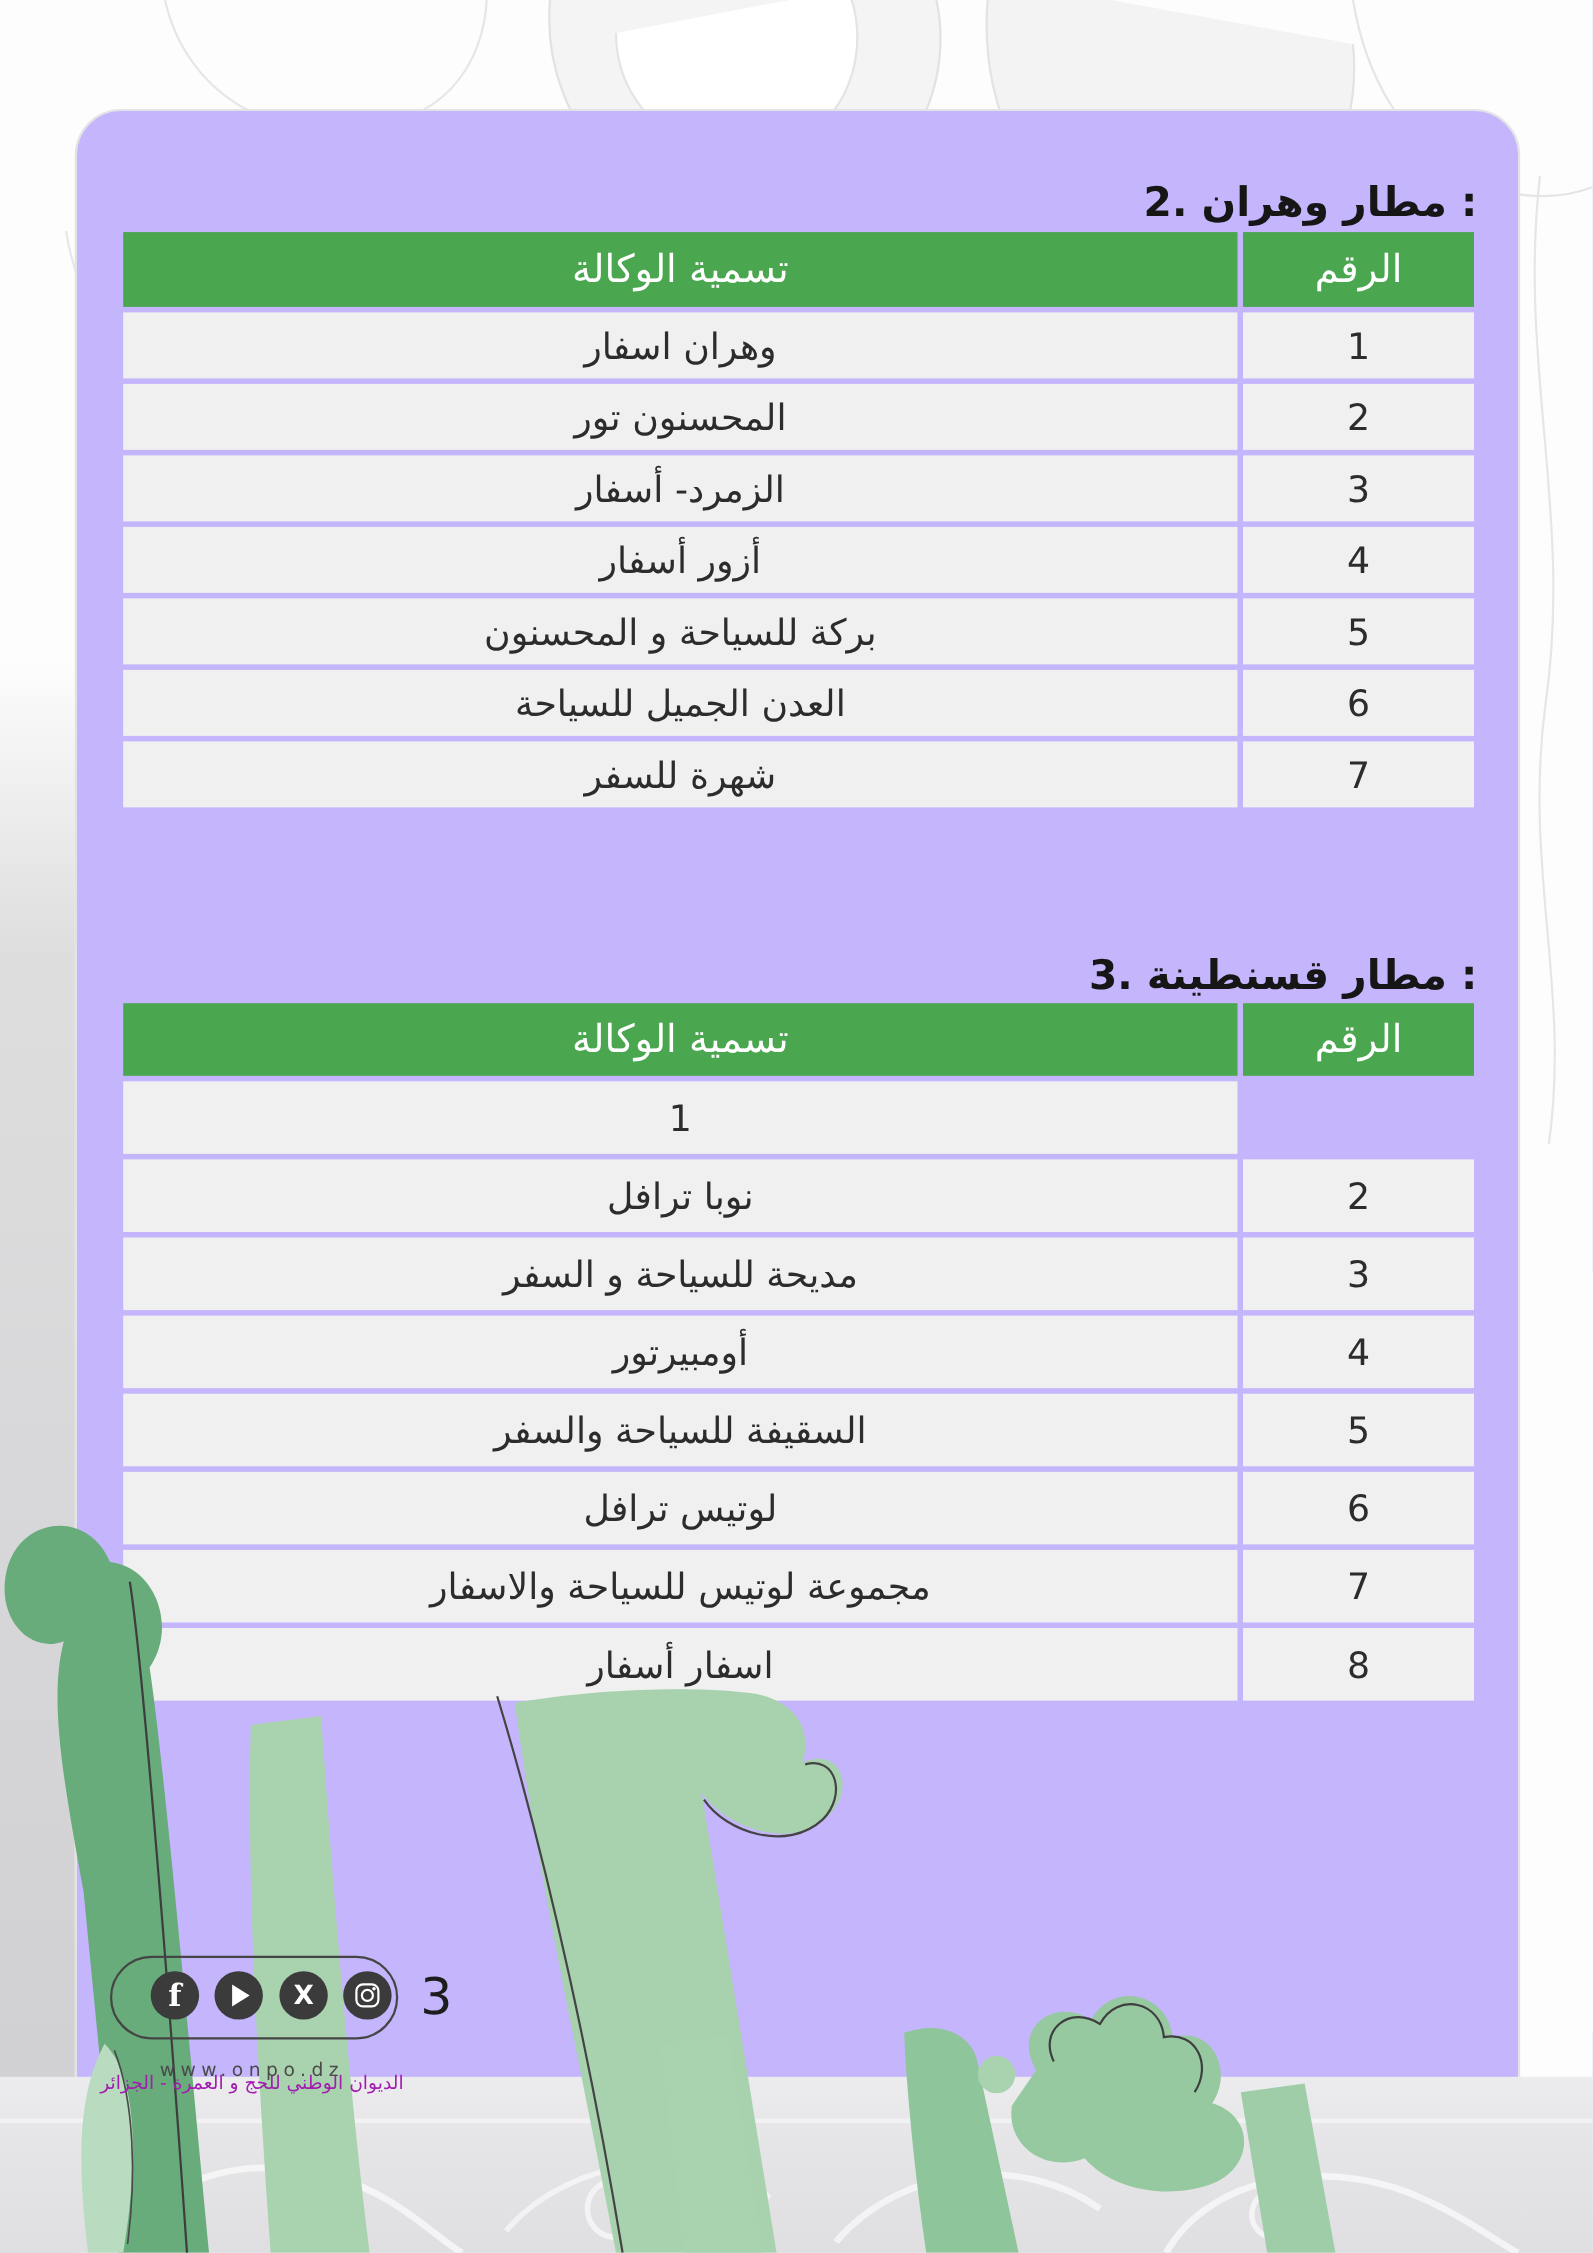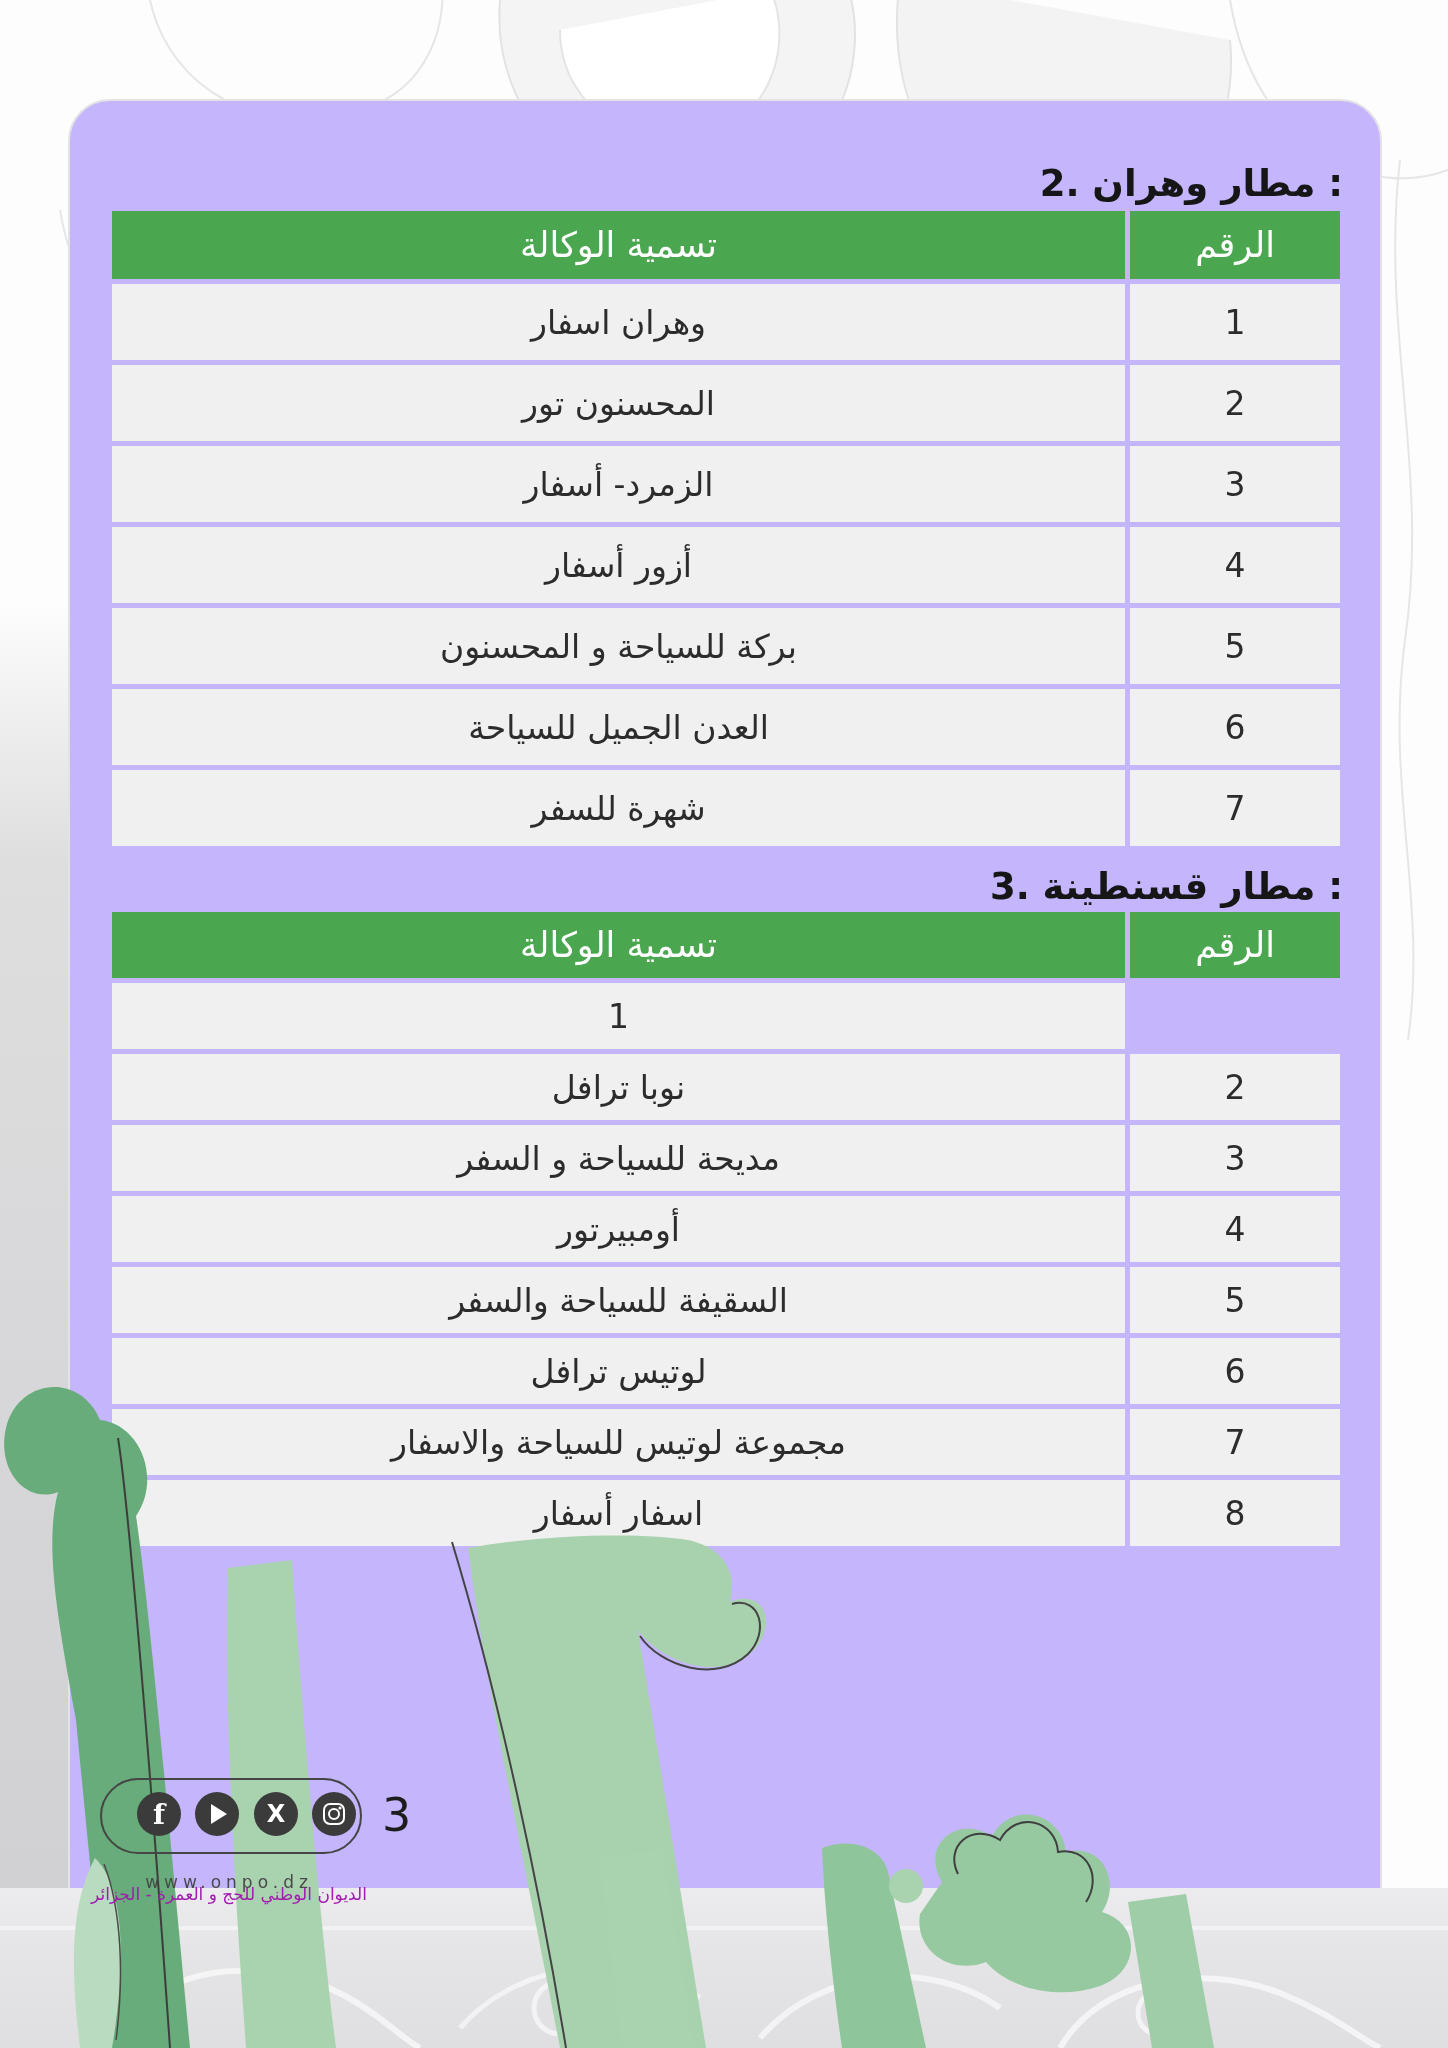--- a/index.html
+++ b/index.html
@@ -29,21 +29,21 @@
   .title-1{top:30px;right:37px;width:700px;}
   .title-2{top:733px;right:37px;width:700px;}
   .agency-table{position:absolute;left:42px;width:1228px;}
   .table-1{top:110px;}
   .table-2{top:811px;}
   .t-row{
     display:grid;grid-template-columns:1013px 210px;column-gap:5px;
     margin-bottom:5px;direction:ltr;
   }
   .t-cell{
-    height:76px;display:flex;align-items:center;justify-content:center;
+    height:60px;display:flex;align-items:center;justify-content:center;
     background:#f0f0f1;color:#2c2c2c;font-size:33px;
   }
   .t-head .t-cell{
     background:#4aa64f;color:#ffffff;font-size:35px;font-weight:500;height:68px;
   }
   .table-2 .t-head .t-cell{height:66px;}
   .table-2 .t-cell{height:66px;}
   .name-cell{direction:rtl;}
   .num-cell{direction:rtl;}
   

